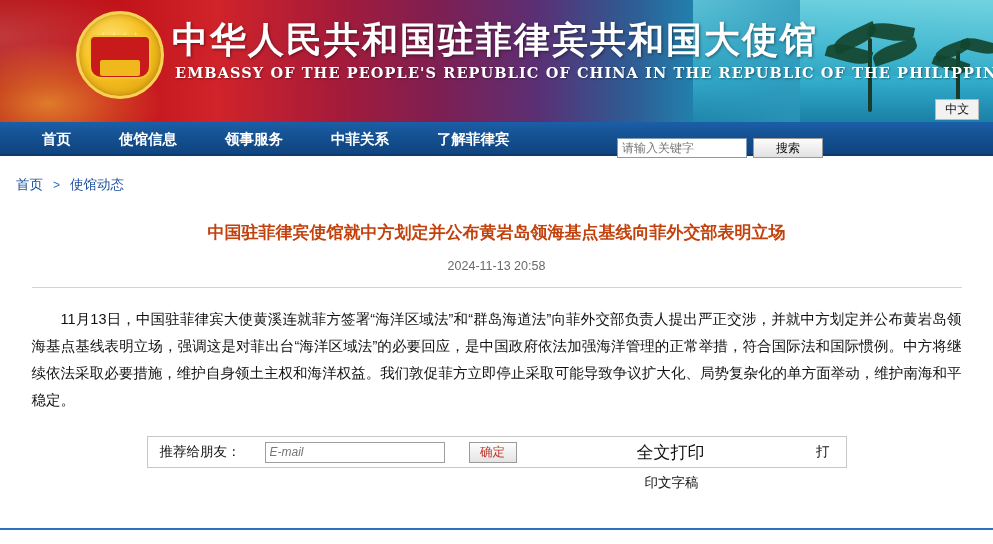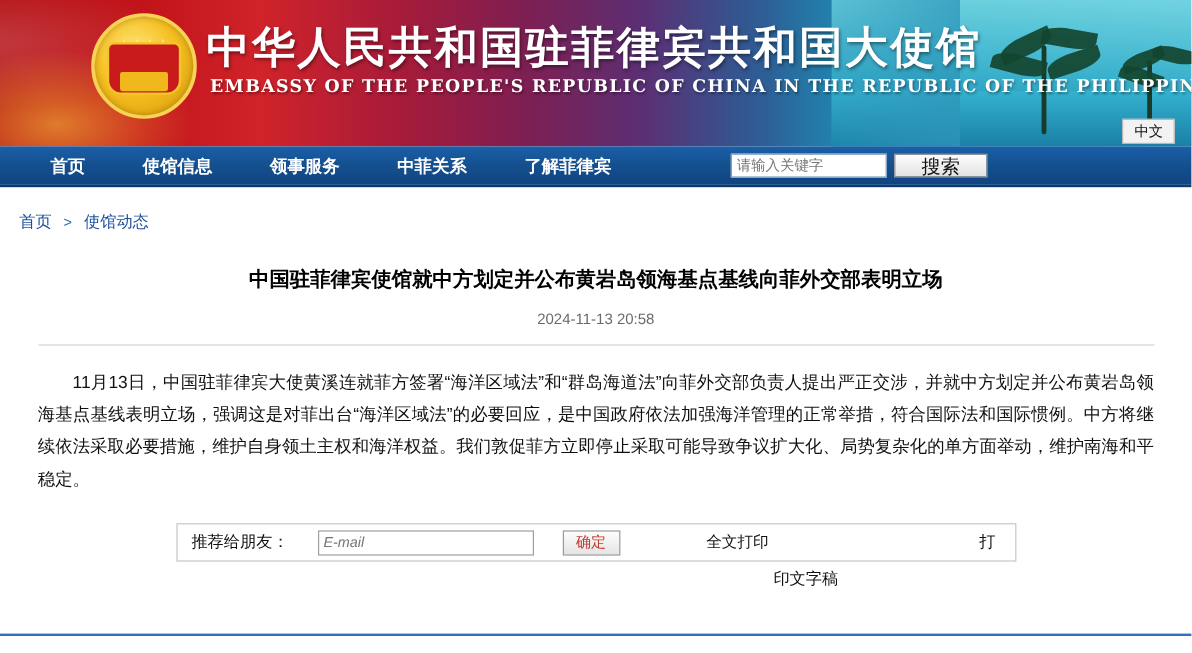--- a/index.html
+++ b/index.html
@@ -175,42 +175,42 @@
     font-size: 14.5px;
     font-weight: bold;
     padding: 0 24px;
     line-height: 34px;
     cursor: pointer;
     white-space: nowrap;
     font-family: "Liberation Sans", sans-serif;
   }
   .search-zone {
     position: absolute;
-    right: 170px; top: 6px;
+    right: 170px; top: 16px;
     display: flex;
     align-items: center;
     gap: 6px;
   }
   .search-input {
     width: 130px;
     height: 20px;
     border: 1px solid #7f9bbb;
     font-size: 12px;
     padding: 1px 4px;
     color: #333;
     background: #fff;
     font-family: "Liberation Sans", sans-serif;
   }
   .search-input::placeholder { color: #777; }
   .search-btn {
     height: 20px;
     min-width: 46px;
     background: linear-gradient(180deg,#fdfdfd 0%, #e2e2e2 100%);
     border: 1px solid #9a9a9a;
-    font-size: 16px;
+    font-size: 12px;
     color: #111;
     cursor: pointer;
     padding: 0 22px;
     font-family: "Liberation Sans", sans-serif;
   }
 
   
   .breadcrumb {
     margin: 20px 0 0 16px;
     font-size: 13.5px;
@@ -232,21 +232,21 @@
   
   .article {
     margin: 0 auto;
     width: 930px;
     padding-top: 26px;
   }
   .article-title {
     text-align: center;
     font-size: 17px;
     font-weight: bold;
-    color: #000000;
+    color: #c2410c;
     font-family: "Liberation Sans", sans-serif;
     line-height: 26px;
   }
   .article-date {
     text-align: center;
     font-size: 12.5px;
     color: #6a6a6a;
     margin-top: 13px;
   }
   .hr {
@@ -301,22 +301,22 @@
     height: 21px;
     min-width: 48px;
     background: linear-gradient(180deg,#fdfdfd 0%,#e4e4e4 100%);
     border: 1px solid #9a9a9a;
     color: #c0392b;
     font-size: 12.5px;
     cursor: pointer;
     font-family: "Liberation Sans", sans-serif;
   }
   .rec-print {
-    margin-left: 72px;
-    font-size: 13px;
+    margin-left: 120px;
+    font-size: 17px;
     color: #111;
     cursor: pointer;
     white-space: nowrap;
   }
   .rec-trailing {
     position: absolute;
     right: 16px;
     font-size: 13.5px;
     color: #111;
     cursor: pointer;

